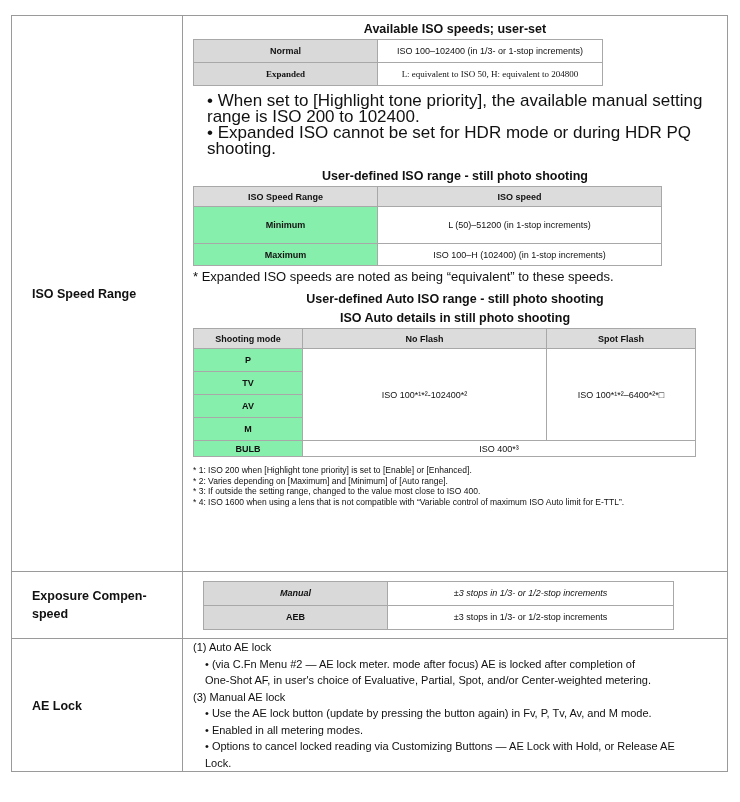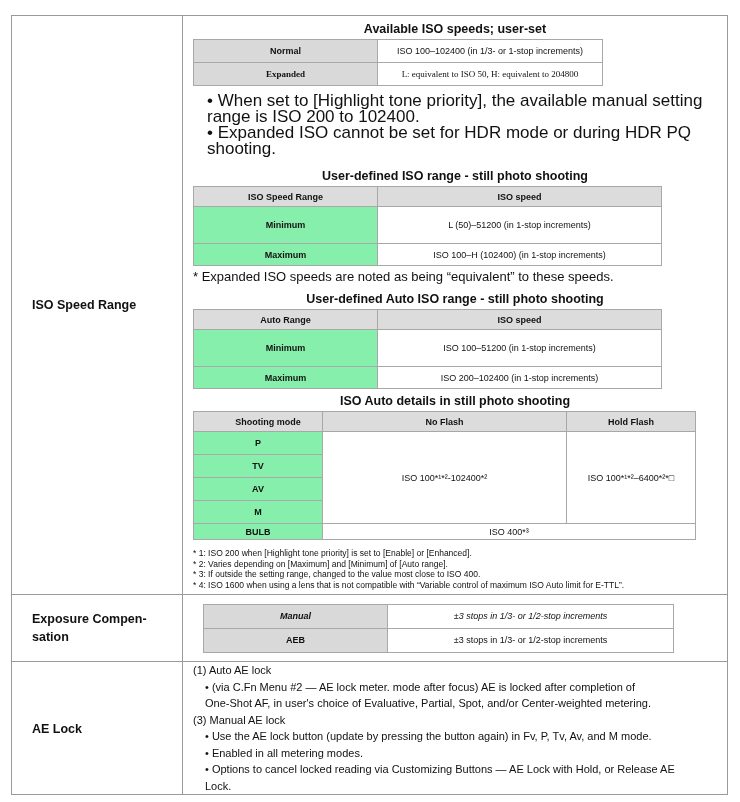--- a/index.html
+++ b/index.html
@@ -60,44 +60,28 @@
         </tr>
         <tr style="height:22px;">
           <td class="rowh">Maximum</td>
           <td>ISO 100–H (102400) (in 1-stop increments)</td>
         </tr>
       </tbody>
           </table>
       <div class="note">* Expanded ISO speeds are noted as being “equivalent” to these speeds.</div>
 
       <h3 style="margin-top:10px;">User-defined Auto ISO range - still photo shooting</h3>
-      <table class="inner" style="width:469px;">
-        <tbody>
-              <tr>
-          <th style="width:183px;">Auto Range</th>
-          <th>ISO speed</th>
-        </tr>
-        <tr style="height:37px;">
-          <td class="rowh">Minimum</td>
-          <td>ISO 100–51200 (in 1-stop increments)</td>
-        </tr>
-        <tr style="height:22px;">
-          <td class="rowh">Maximum</td>
-          <td>ISO 200–102400 (in 1-stop increments)</td>
-        </tr>
-      </tbody>
-          </table>
 
       <h3 style="margin-top:5px;">ISO Auto details in still photo shooting</h3>
       <table class="inner" style="width:503px;">
         <tbody>
               <tr>
-          <th style="width:108px;padding-left:20px;">Shooting mode</th>
+          <th style="width:108px;">Shooting mode</th>
           <th style="width:243px;">No Flash</th>
-          <th>Hold Flash</th>
+          <th>Spot Flash</th>
         </tr>
         <tr style="height:23px;">
           <td class="rowh">P</td>
           <td rowspan="4">ISO 100*¹*²-102400*²</td>
           <td rowspan="4">ISO 100*¹*²–6400*²*□</td>
         </tr>
         <tr style="height:23px;">
           <td class="rowh">TV</td>
         </tr>
         <tr style="height:23px;">
@@ -117,21 +101,21 @@
         <div>* 2: Varies depending on [Maximum] and [Minimum] of [Auto range].</div>
         <div>* 3: If outside the setting range, changed to the value most close to ISO 400.</div>
         <div>* 4: ISO 1600 when using a lens that is not compatible with “Variable control of maximum ISO Auto limit for E-TTL”.</div>
       </div>
     </td>
   </tr>
 
   <tr>
     <td class="label" style="height:66px;">
       <div>Exposure Compen-</div>
-      <div>sation</div>
+      <div>speed</div>
     </td>
     <td class="content" style="vertical-align:middle; padding-left:20px;">
       <table class="inner" style="width:471px;">
         <tbody>
               <tr style="height:24px;font-style:italic;">
           <td class="rowh dark" style="width:183px;">Manual</td>
           <td>±3 stops in 1/3- or 1/2-stop increments</td>
         </tr>
         <tr style="height:24px;">
           <td class="rowh dark">AEB</td>

